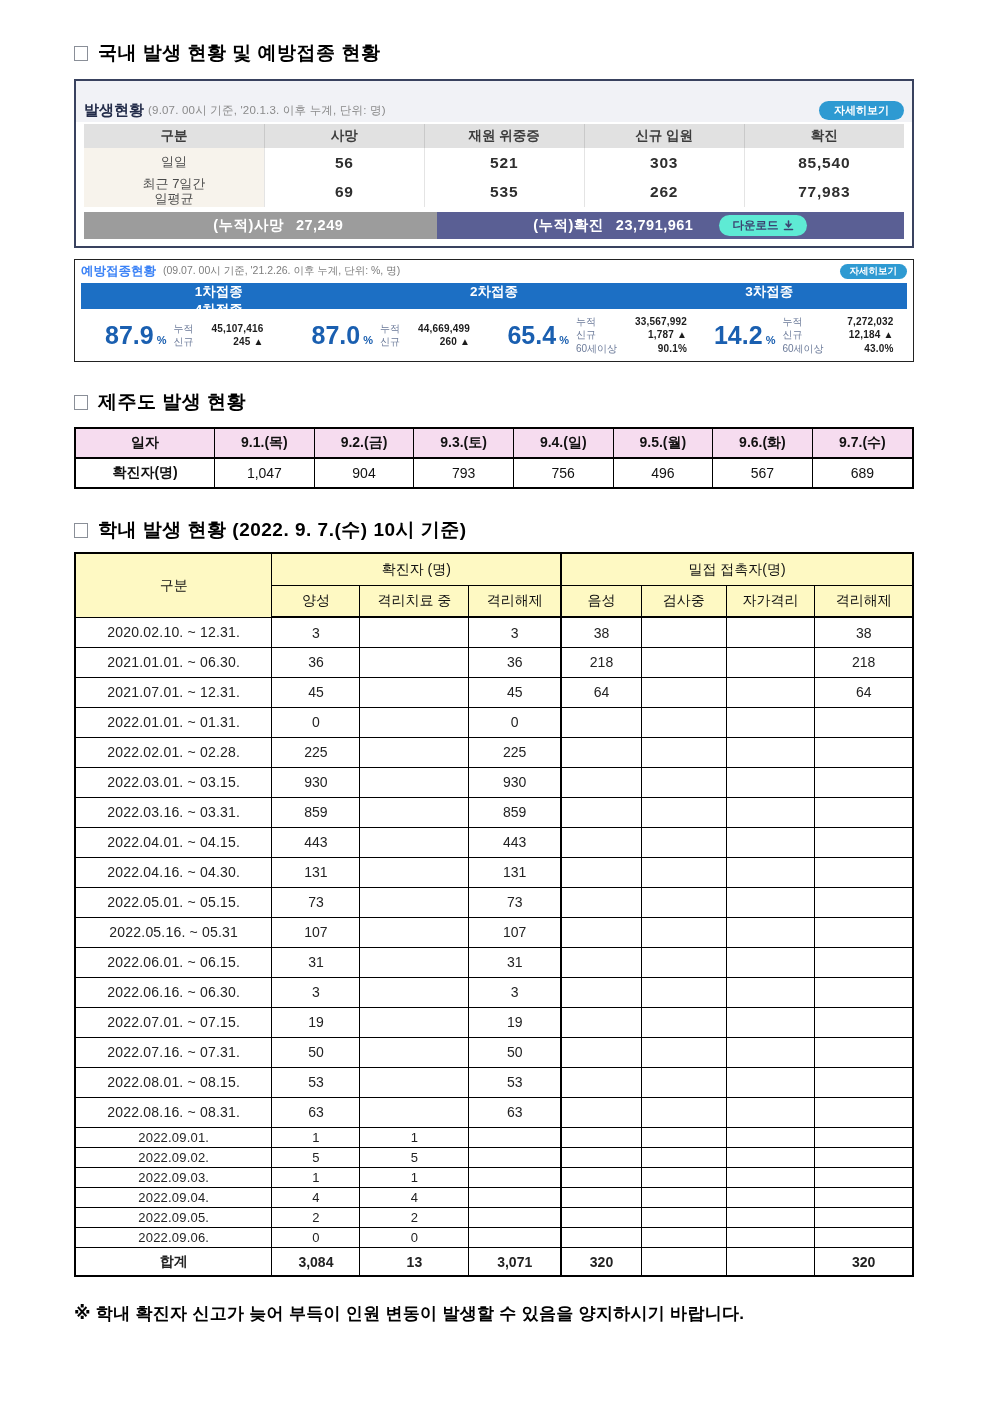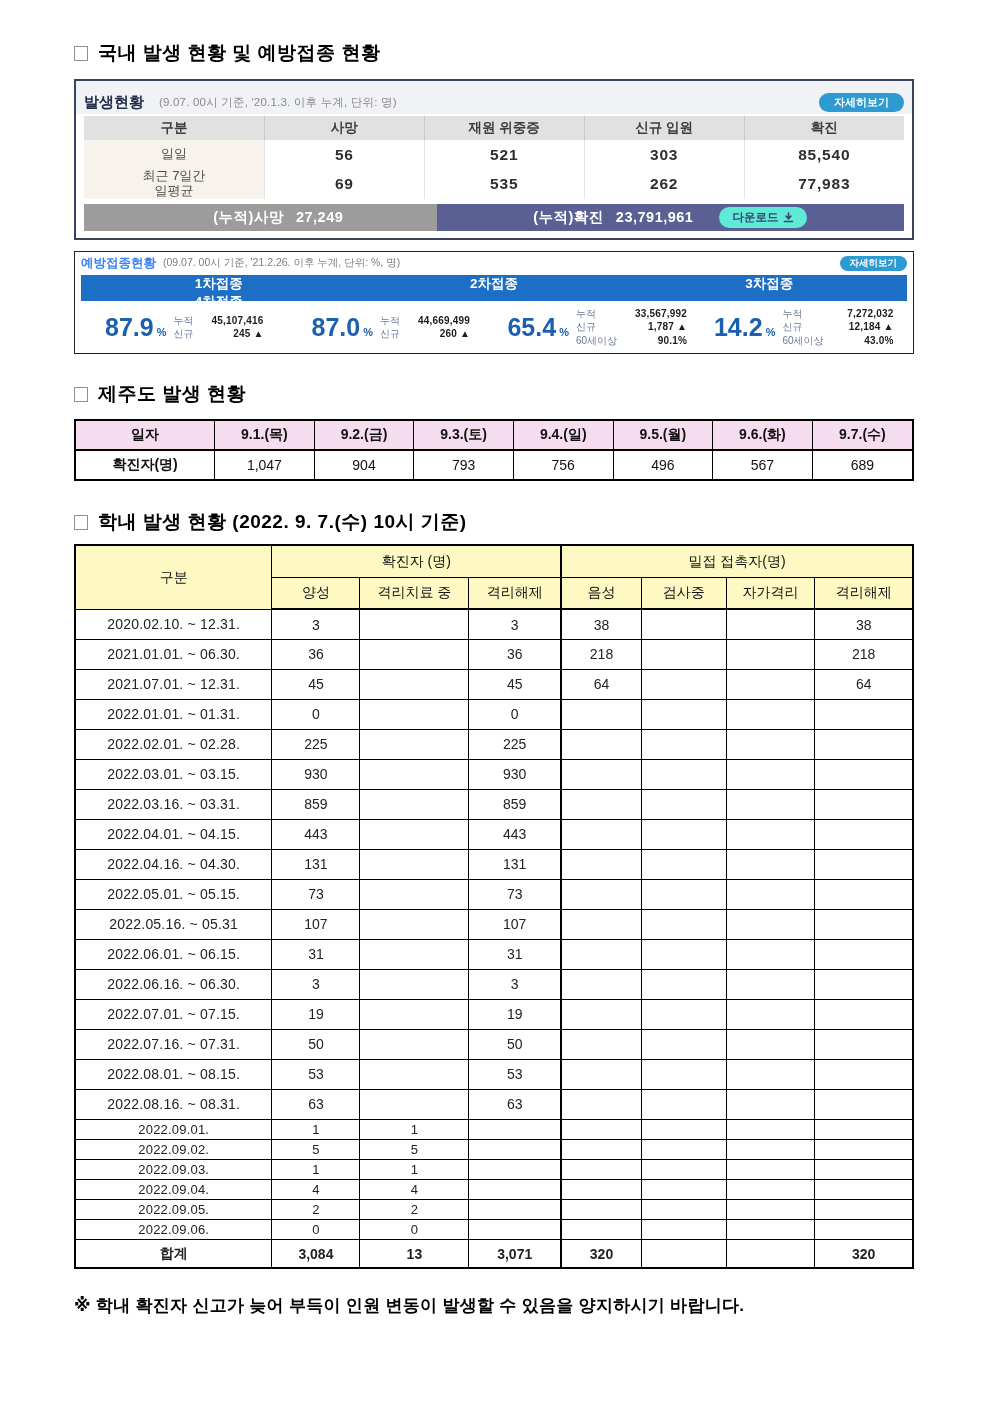--- a/index.html
+++ b/index.html
@@ -8,21 +8,21 @@
   .content { padding:40px 78px 0 74px; }
 
   
   .sec-head { display:flex; align-items:center; gap:10px; font-size:19px; font-weight:800;
     letter-spacing:.5px; color:#000; }
   .sec-head .chk { width:14px; height:15px; border:1.5px solid #8a8f98; background:#fff;
     display:inline-block; flex:0 0 auto; }
 
   
   .w1 { margin-top:13px; border:2px solid #39425f; background:#fff; }
-  .w1-titlebar { display:flex; align-items:center; gap:15px; padding:12px 8px 2px 8px; background:#f1f2f6; }
+  .w1-titlebar { display:flex; align-items:center; gap:4px; padding:20px 8px 2px 8px; background:#f1f2f6; }
   .w1-title { font-size:15px; font-weight:800; color:#232c49; }
   .w1-sub { font-size:11.5px; color:#8a8a8a; letter-spacing:.2px; }
   .pill { margin-left:auto; background:#2e9ad2; color:#fff; font-weight:700; font-size:11px;
     border:none; border-radius:12px; padding:3px 15px; cursor:pointer; line-height:1.1; }
   .w1 table { width:calc(100% - 16px); margin:2px 8px 0 8px; border-collapse:collapse; }
   .w1 thead th { background:#e1e1e1; font-size:13.5px; font-weight:700; color:#3c3c3c;
     height:24px; border-left:1px solid #c9c9c9; }
   .w1 thead th:first-child { border-left:none; }
   .w1 tbody td { text-align:center; font-size:15.5px; font-weight:700; color:#2e2e2e;
     letter-spacing:.8px; border-left:1px solid #e4e4e4; height:29px; }

